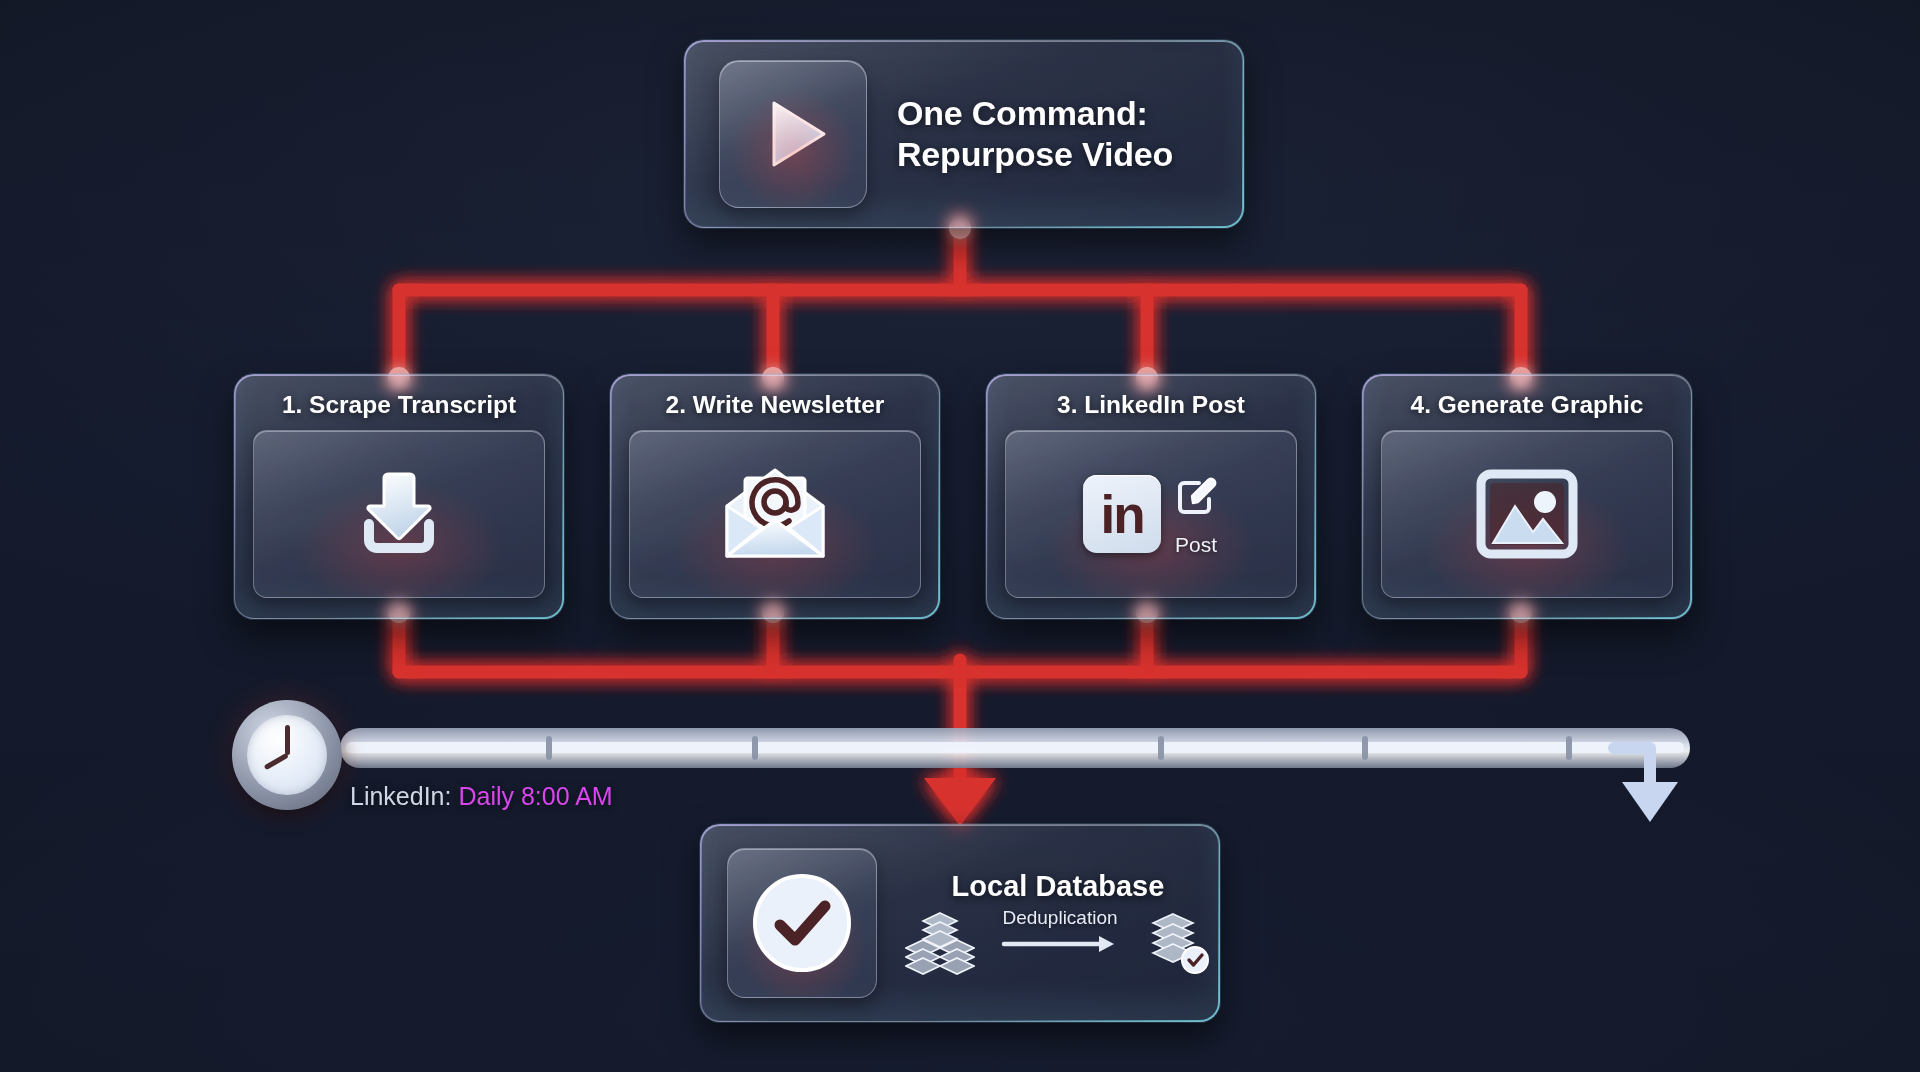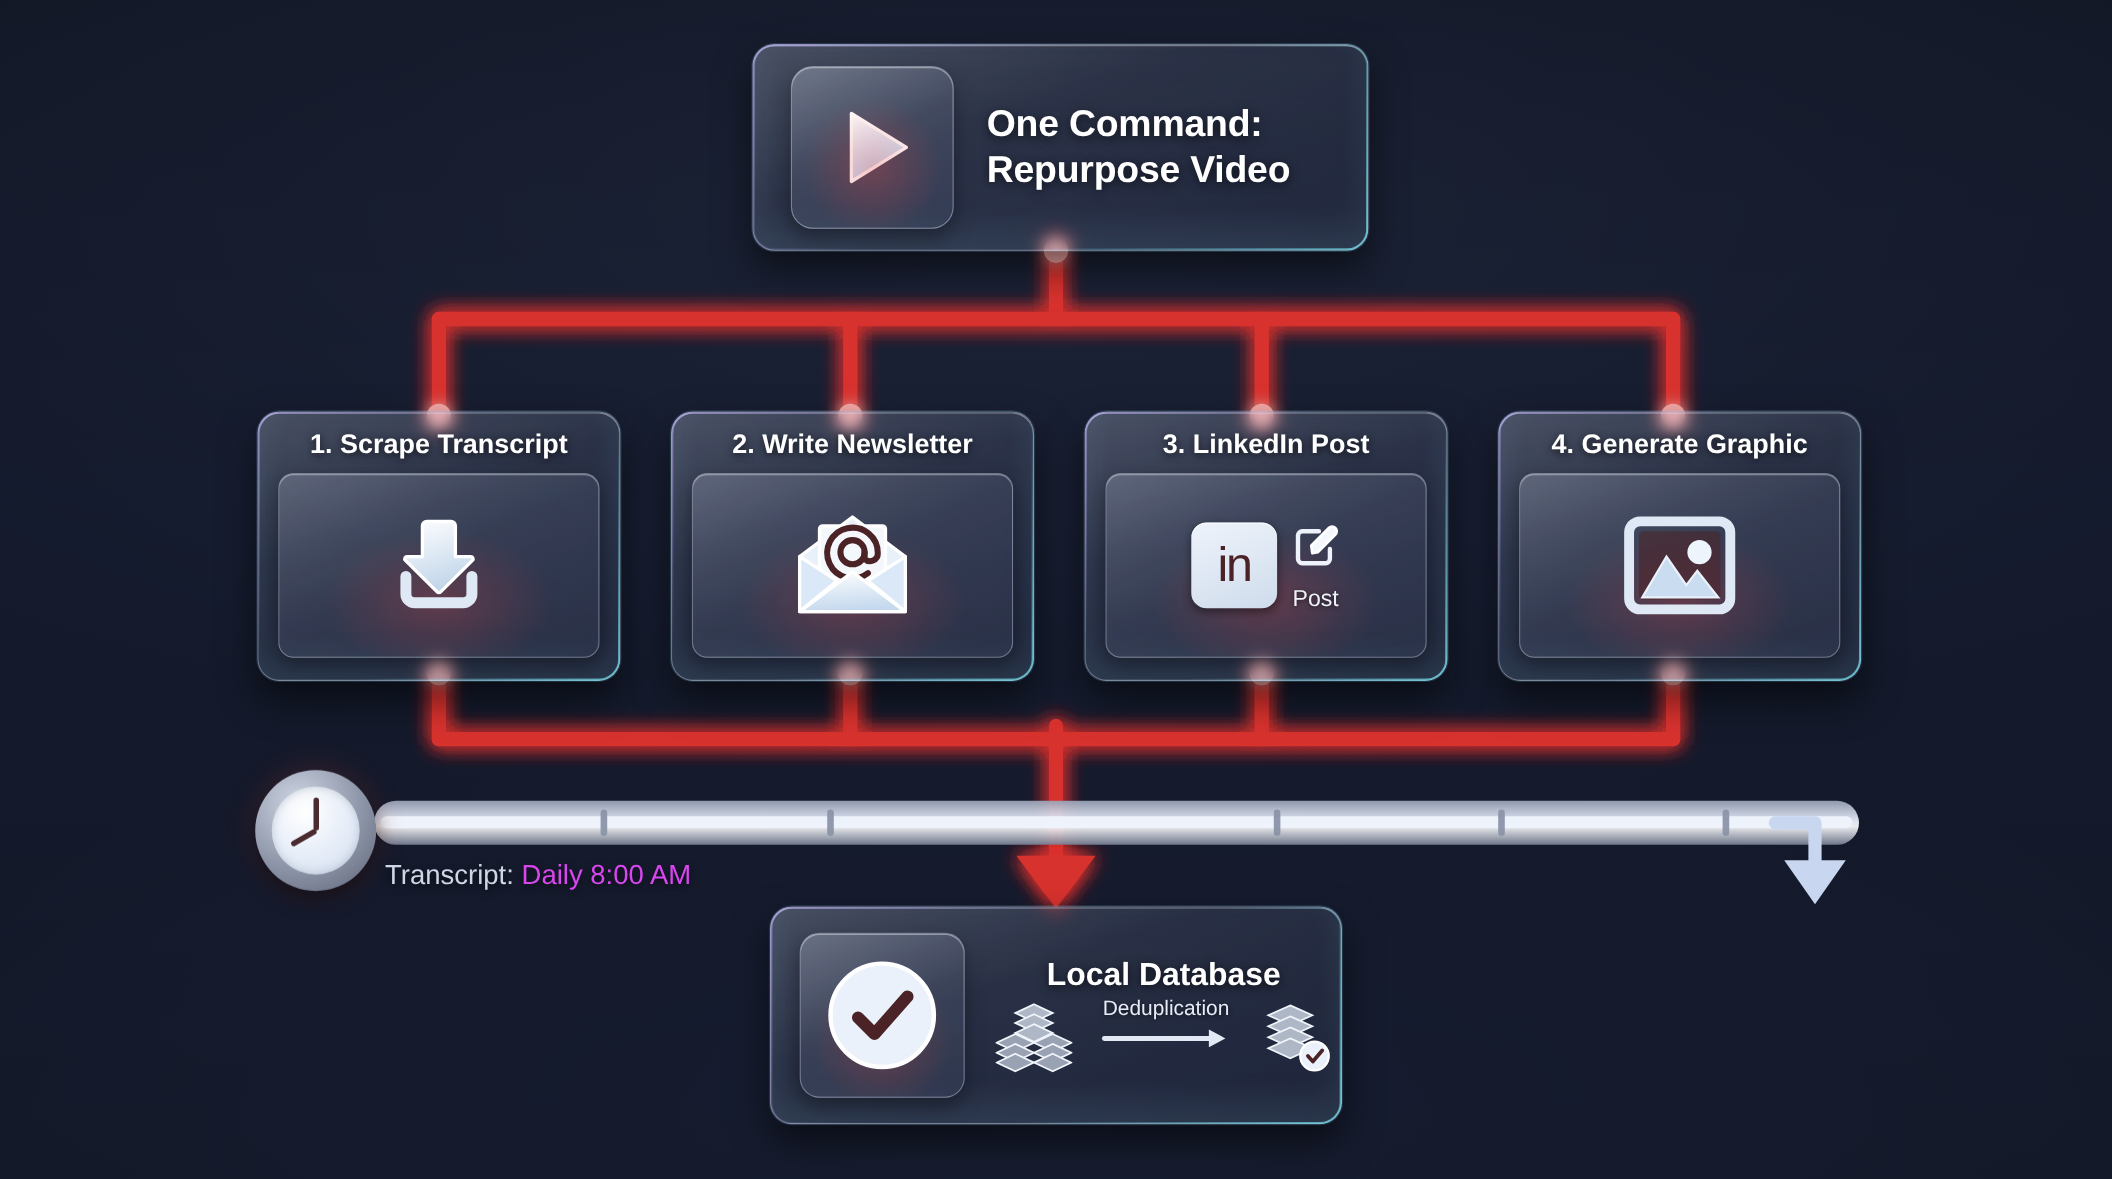--- a/index.html
+++ b/index.html
@@ -103,21 +103,21 @@
   #step-4{ left:1362px; }
 
   .li-wrap{ display:flex; align-items:center; gap:12px; position:relative; z-index:2; }
   .li-badge{
     width:78px; height:78px; border-radius:14px;
     background:linear-gradient(160deg,#eef3fb 0%,#cfdcec 100%);
     box-shadow:0 3px 9px rgba(0,0,0,0.45), inset 0 1px 0 #fff;
     display:flex; align-items:center; justify-content:center;
   }
   .li-badge span{
-    font-family:"Liberation Sans", sans-serif; font-weight:normal; font-size:44px;
+    font-family:"Liberation Sans", sans-serif; font-weight:bold; font-size:53px;
     color:#4b2326; line-height:1; letter-spacing:-2px;
   }
   .li-side{ display:flex; flex-direction:column; align-items:center; gap:16px; }
   .li-post{ color:#eef1f7; font-size:21px; text-shadow:0 1px 4px rgba(0,0,0,0.6); }
 
   
   #timeline-row{ position:absolute; left:0; top:700px; width:1920px; height:120px; }
   #clock{
     position:absolute; left:232px; top:0px; width:110px; height:110px; border-radius:50%;
     background:radial-gradient(circle at 35% 28%, #cfd6e4 0%, #8d95a8 55%, #5d6476 100%);
@@ -351,21 +351,21 @@
   <div id="timeline-row">
     <div id="clock">
       <div class="face">
         <div class="hand-h"></div>
         <div class="hand-m"></div>
       </div>
     </div>
   </div>
 
   <div id="sched-text">
-    <span>Transcript: </span><b>Daily 8:00 AM</b>
+    <span>LinkedIn: </span><b>Daily 8:00 AM</b>
   </div>
 
   <div class="card" id="db-card">
     <div id="db-check-tile">
       <div class="glow" style="position:absolute;inset:0;border-radius:18px;background:radial-gradient(60% 60% at 50% 65%, rgba(232,70,70,0.28) 0%, rgba(232,70,70,0) 72%);"></div>
       <svg width="108" height="108" viewBox="0 0 108 108" style="position:relative;z-index:2">
         <circle cx="54" cy="54" r="47" fill="#eaf1fb" stroke="#ffffff" stroke-width="4"></circle>
         <path d="M32,56 L47,71 L77,37" fill="none" stroke="#4b2326" stroke-width="11" stroke-linecap="round" stroke-linejoin="round"></path>
       </svg>
     </div>

